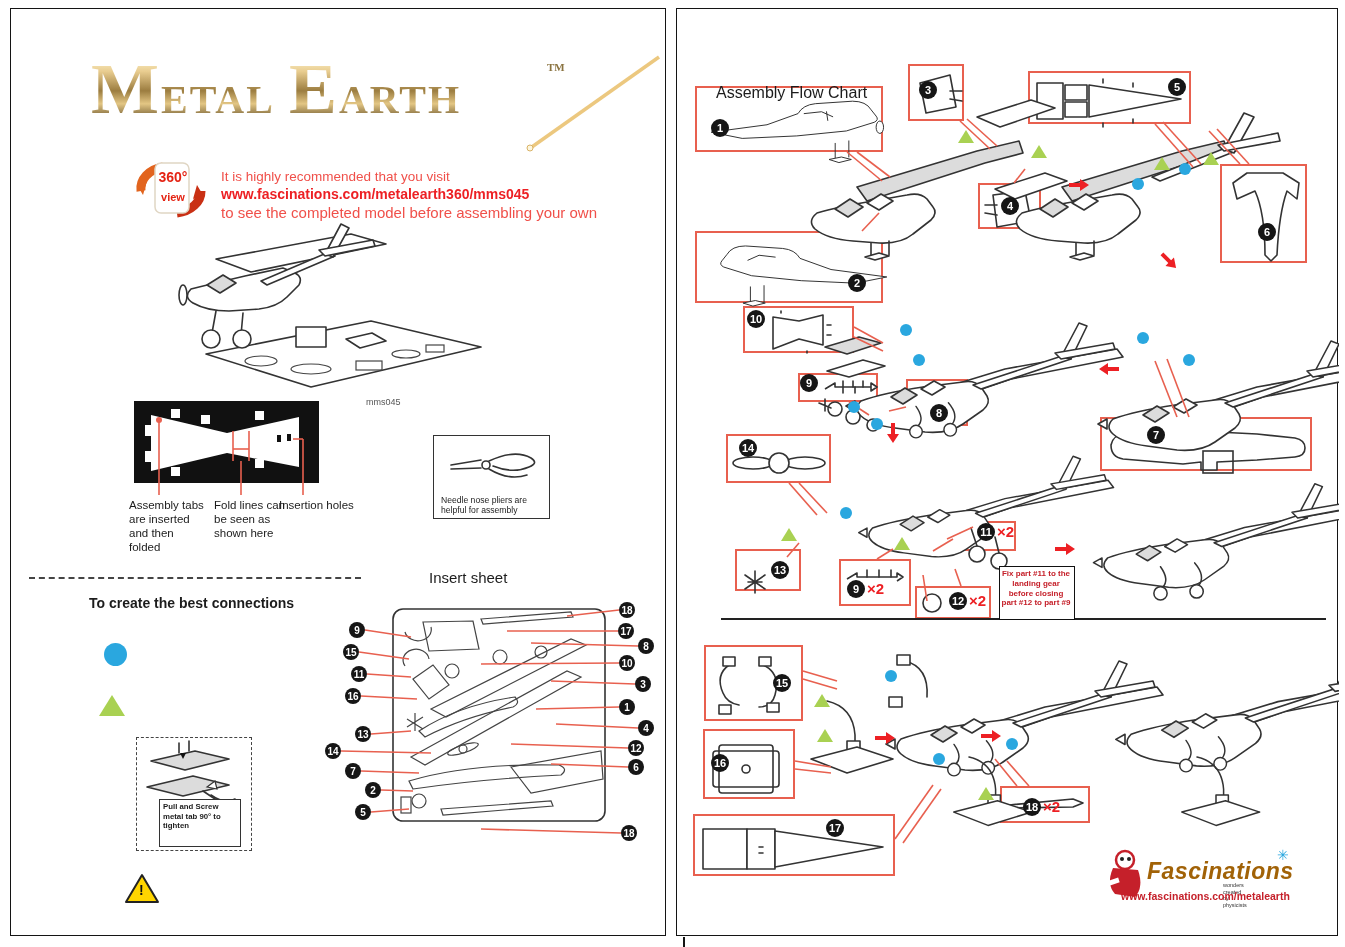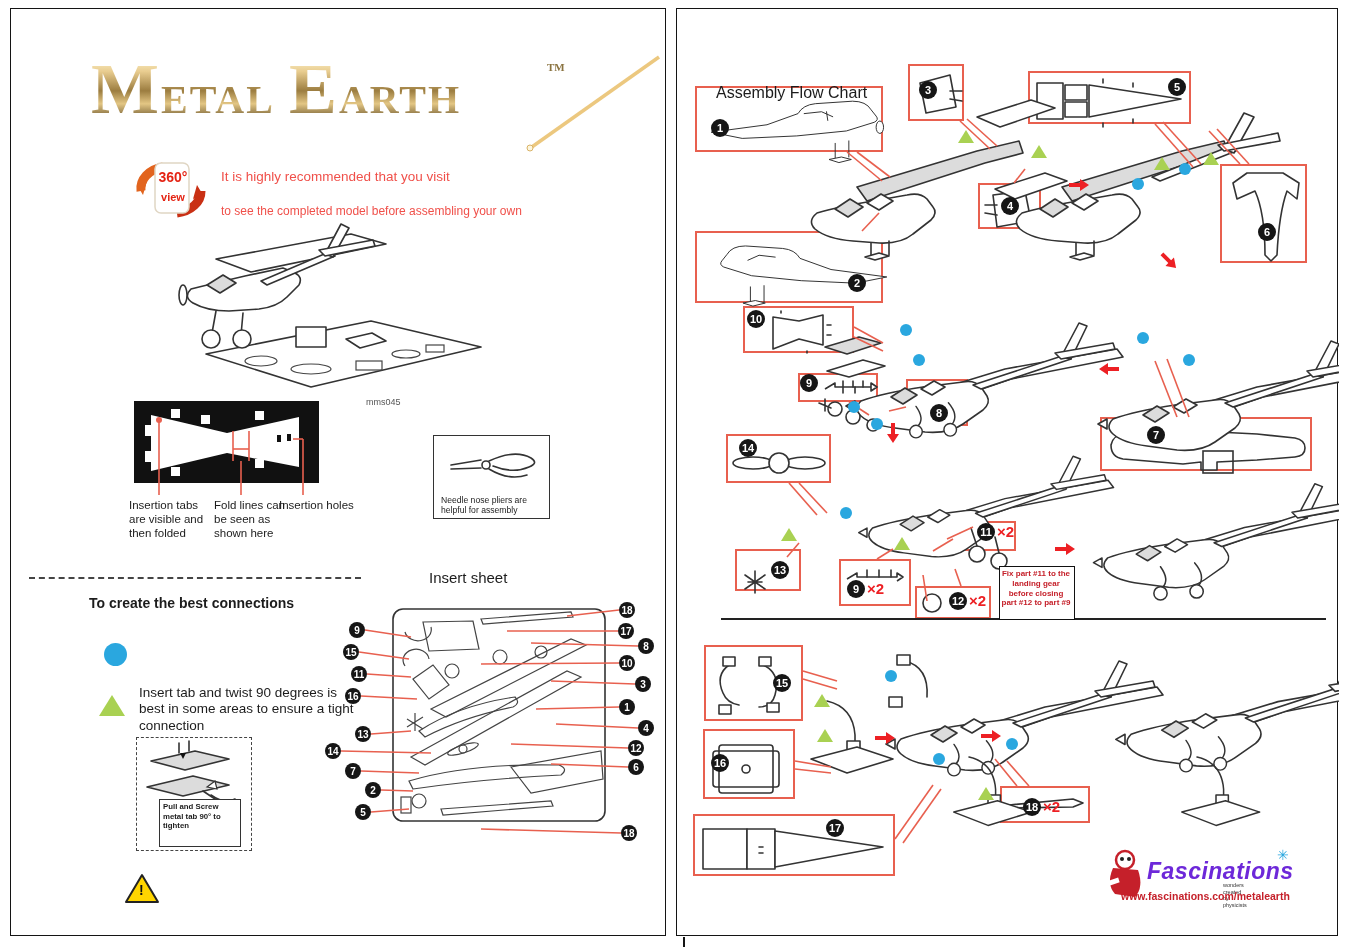--- a/index.html
+++ b/index.html
@@ -48,39 +48,39 @@
         <path d="M4,26 l10,-4 -4,14 z" fill="#e2641e"></path>
         <path d="M44,54 a28,22 0 0 0 24,-22" stroke="#c93014" stroke-width="9" fill="none"></path>
         <path d="M70,36 l-10,4 4,-14 z" fill="#c93014"></path>
         <rect x="22" y="4" width="34" height="50" rx="6" fill="#fff" stroke="#e0d6c4" stroke-width="1.5"></rect>
       </svg>
       <div class="t" style="left:24px;top:10px;width:32px;text-align:center;font-size:14px;font-weight:bold;color:#e42313;">360°</div>
       <div class="t" style="left:24px;top:32px;width:32px;text-align:center;font-size:11px;font-weight:bold;color:#e42313;">view</div>
     </div>
 
     <div class="t" style="left:210px;top:160px;font-size:13.5px;color:#f0504a;">It is highly recommended that you visit</div>
-    <div class="t" style="left:210px;top:195px;font-size:12px;color:#f0504a;">to see the completed model before assembling your own</div>
+    <div class="t" style="left:210px;top:177px;font-size:14px;font-weight:bold;color:#ed2024;">www.fascinations.com/metalearth360/mms045</div>
+    <div class="t" style="left:210px;top:195px;font-size:15px;color:#f0504a;">to see the completed model before assembling your own</div>
 
     <div class="t" style="left:355px;top:388px;font-size:9px;color:#555;">mms045</div>
 
     <div class="abs" style="left:123px;top:392px;width:185px;height:82px;background:#111;z-index:1;"></div>
 
-    <div class="t" style="left:118px;top:489px;width:78px;font-size:11.5px;">Insertion tabs are visible and then folded</div>
+    <div class="t" style="left:118px;top:489px;width:78px;font-size:11.5px;">Assembly tabs are inserted and then folded</div>
     <div class="t" style="left:203px;top:489px;width:78px;font-size:11.5px;">Fold lines can be seen as shown here</div>
     <div class="t" style="left:268px;top:489px;width:120px;font-size:11.5px;">Insertion holes</div>
 
     <div class="abs" style="left:422px;top:426px;width:115px;height:82px;border:1.2px solid #333;z-index:1;"></div>
     <div class="t" style="left:430px;top:486px;width:102px;font-size:8.6px;">Needle nose pliers are helpful for assembly</div>
 
     <div class="abs" style="left:18px;top:568px;width:332px;border-top:2px dashed #444;z-index:1;"></div>
 
     <div class="t" style="left:78px;top:586px;font-size:14px;font-weight:bold;">To create the best connections</div>
     <div class="abs" style="left:93px;top:634px;width:23px;height:23px;border-radius:50%;background:#2aa7df;z-index:2;"></div>
     <div class="abs tri" style="left:88px;top:686px;border-left-width:13px;border-right-width:13px;border-bottom-width:21px;"></div>
-    <div class="t" style="left:128px;top:676px;width:215px;font-size:13.5px;">Insert tab and twist 90 degrees is best in some areas to ensure a tight connection</div>
 
     <div class="dashbox" style="left:125px;top:728px;width:116px;height:114px;"></div>
     <div class="abs" style="left:148px;top:790px;width:80px;height:46px;border:1.2px solid #333;background:#fff;z-index:3;"></div>
     <div class="t" style="left:152px;top:793px;width:74px;font-size:7.8px;font-weight:bold;z-index:4;">Pull and Screw metal tab 90° to tighten</div>
 
     <div class="t" style="left:418px;top:560px;font-size:15px;">Insert sheet</div>
 
     <span class="pn sm" style="left:338px;top:613px;">
         <span>9</span>
       </span>
@@ -372,21 +372,21 @@
     <div class="tri" style="left:301px;top:778px;"></div>
 
     <div class="abs" style="left:428px;top:840px;z-index:3;">
       <svg width="42" height="52">
         <circle cx="20" cy="11" r="9" fill="#fff" stroke="#c5202a" stroke-width="2.5"></circle>
         <circle cx="17" cy="10" r="2" fill="#222"></circle>
           <circle cx="24" cy="10" r="2" fill="#222"></circle>
         <path d="M8,19 q-7,16 2,26 l20,3 q9,-10 3,-27 z" fill="#c5202a"></path>
         <rect x="4" y="30" width="10" height="5" fill="#fff" transform="rotate(-18 9 32)"></rect>
       </svg>
-      <div class="t" style="left:42px;top:8px;font-size:23px;font-weight:bold;font-style:italic;color:#6d28d9;letter-spacing:0.5px;">Fascinations</div>
+      <div class="t" style="left:42px;top:8px;font-size:23px;font-weight:bold;font-style:italic;color:#a16207;letter-spacing:0.5px;">Fascinations</div>
       <div class="t" style="left:172px;top:-2px;font-size:14px;color:#2aa7df;">✳</div>
       <div class="t" style="left:118px;top:33px;font-size:5.5px;color:#333;">wonders created by physicists</div>
       <div class="t" style="left:16px;top:41px;font-size:10.5px;font-weight:bold;color:#c5202a;">www.fascinations.com/metalearth</div>
     </div>
 
     <svg class="ov" width="662" height="928">
       <defs>
         <g id="gp">
           <path class="ln" d="M78,52 L150,30 L262,10 L268,18 L156,40 L92,62 Z"></path>
           <path class="ln" d="M6,62 q-8,8 0,15 q10,9 34,12 l30,4 q24,2 38,-8 l20,-14 q8,-7 4,-14 l-6,-9 q-6,-7 -18,-5 l-40,5 q-40,6 -62,14 z"></path>

